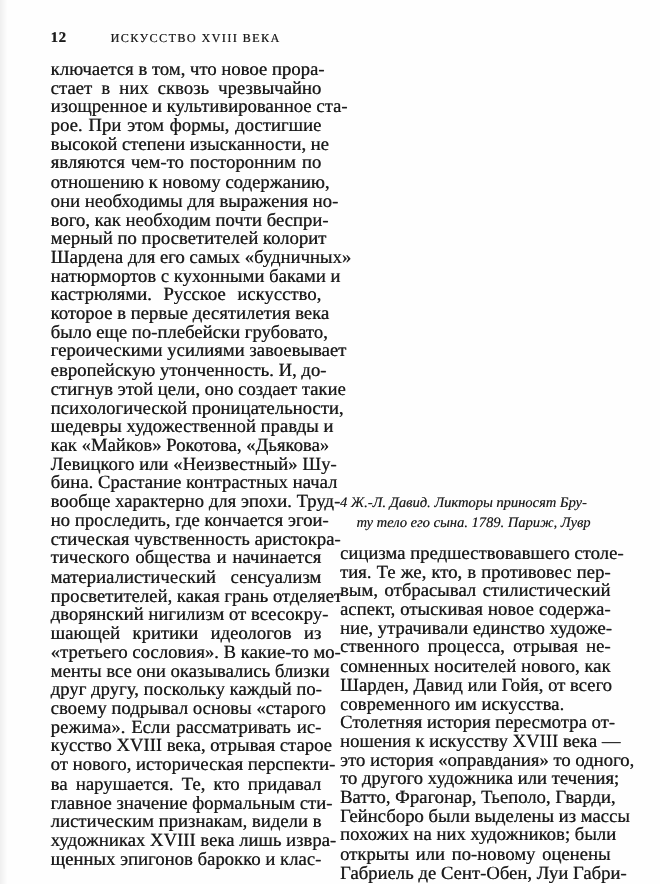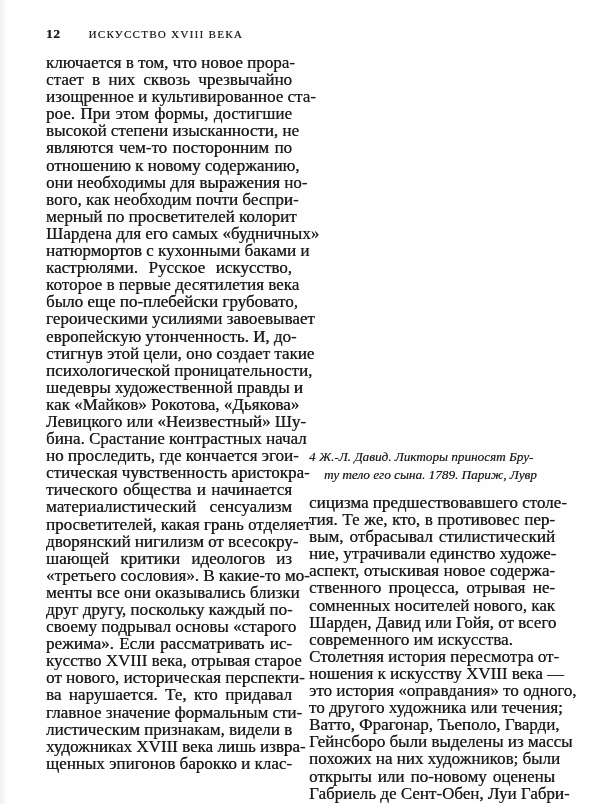--- a/index.html
+++ b/index.html
@@ -13,21 +13,21 @@
     margin:0 auto;
   }
   
   .page::before{
     content:"";position:absolute;left:0;top:0;bottom:0;width:7px;
     background:linear-gradient(90deg,rgba(0,0,0,0.06),rgba(0,0,0,0));
     pointer-events:none;
   }
   .running-head{
     position:absolute;top:26px;left:46px;
-    display:flex;align-items:baseline;gap:28px;
+    display:flex;align-items:baseline;gap:40px;
     white-space:nowrap;
     justify-content:space-between;
   }
   .running-head .pagenum{
     font-size:13.5px;font-weight:bold;letter-spacing:0.5px;
     text-shadow:0.3px 0 0 rgba(0,0,0,0.6);
   }
   .running-head .title{
     font-size:11px;letter-spacing:1.3px;
     text-shadow:0.3px 0 0 rgba(0,0,0,0.55);
@@ -84,20 +84,21 @@
       <div class="line">которое в первые десятилетия века</div>
       <div class="line">было еще по-плебейски грубовато,</div>
       <div class="line">героическими усилиями завоевывает</div>
       <div class="line">европейскую утонченность. И, до-</div>
       <div class="line">стигнув этой цели, оно создает такие</div>
       <div class="line">психологической проницательности,</div>
       <div class="line">шедевры художественной правды и</div>
       <div class="line">как «Майков» Рокотова, «Дьякова»</div>
       <div class="line">Левицкого или «Неизвестный» Шу-</div>
       <div class="line">бина. Срастание контрастных начал</div>
+      <div class="line">вообще характерно для эпохи. Труд-</div>
       <div class="line">но проследить, где кончается эгои-</div>
       <div class="line">стическая чувственность аристокра-</div>
       <div class="line">тического общества и начинается</div>
       <div class="line">материалистический сенсуализм</div>
       <div class="line">просветителей, какая грань отделяет</div>
       <div class="line">дворянский нигилизм от всесокру-</div>
       <div class="line">шающей критики идеологов из</div>
       <div class="line">«третьего сословия». В какие-то мо-</div>
       <div class="line">менты все они оказывались близки</div>
       <div class="line">друг другу, поскольку каждый по-</div>
@@ -114,22 +115,22 @@
 
   <div class="caption">
       <div class="line pend">4 Ж.-Л. Давид. Ликторы приносят Бру-</div>
       <div class="line pend">ту тело его сына. 1789. Париж, Лувр</div>
     </div>
 
   <div class="col col-right-text">
       <div class="line">сицизма предшествовавшего столе-</div>
       <div class="line">тия. Те же, кто, в противовес пер-</div>
       <div class="line">вым, отбрасывал стилистический</div>
+      <div class="line">аспект, отыскивая новое содержа-</div>
       <div class="line">ние, утрачивали единство художе-</div>
-      <div class="line">аспект, отыскивая новое содержа-</div>
       <div class="line">ственного процесса, отрывая не-</div>
       <div class="line">сомненных носителей нового, как</div>
       <div class="line">Шарден, Давид или Гойя, от всего</div>
       <div class="line pend">современного им искусства.</div>
       <div class="line">Столетняя история пересмотра от-</div>
       <div class="line">ношения к искусству XVIII века —</div>
       <div class="line">это история «оправдания» то одного,</div>
       <div class="line">то другого художника или течения;</div>
       <div class="line">Ватто, Фрагонар, Тьеполо, Гварди,</div>
       <div class="line">Гейнсборо были выделены из массы</div>

